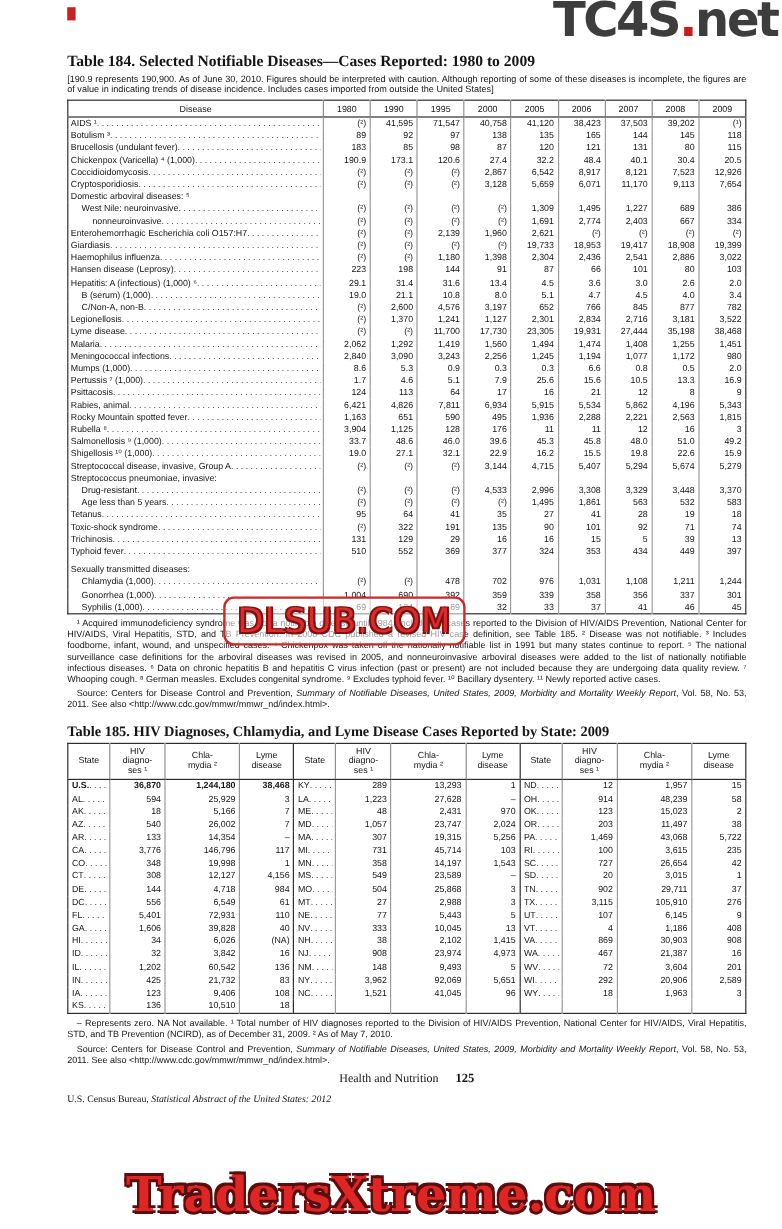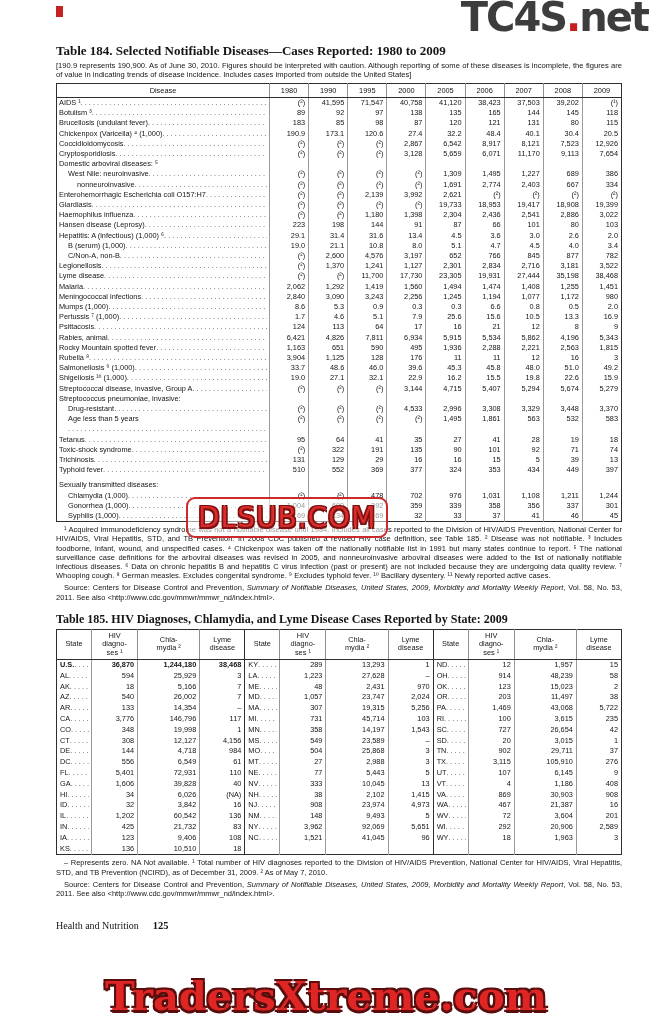--- a/index.html
+++ b/index.html
@@ -27,21 +27,21 @@
   .t185 .gb{border-left:1px solid #2e2e2e !important;}
   .dl{display:flex;}
   .lbl{white-space:nowrap;}
   .dots{flex:1;overflow:hidden;white-space:nowrap;color:#3a3a3a;}
   .dots::after{content:" . . . . . . . . . . . . . . . . . . . . . . . . . . . . . . . . . . . . . . . . . . . . . . . . . . . . . . . . . .";}
   tr.gap td{padding-top:5px;}
   .b{font-weight:bold;}
   .fn{font-family:"Liberation Sans","DejaVu Sans",sans-serif;font-size:7.5px;line-height:9.2px;
       text-align:justify;text-indent:8px;margin:3px 0 0 0;}
   .gap-lg{height:10px;}
-  .foot-line{margin-top:22px;text-align:left;font-size:10px;}
+  .foot-line{margin-top:6px;text-align:center;font-size:10px;}
   .foot-page{font-weight:bold;margin-left:14px;font-size:10.5px;}
   .credit{margin-top:6px;font-size:8.2px;}
   
   .wm{position:absolute;pointer-events:none;white-space:nowrap;}
   .wm-tc4s{top:-6px;right:4px;font-family:"DejaVu Sans",sans-serif;font-weight:bold;font-size:40px;
            letter-spacing:-2px;color:#3d3d3d;}
   .wm-tc4s .dotred{color:#c41e1e;}
   .wm-dlsub{left:186px;top:497px;font-family:"DejaVu Sans",sans-serif;font-weight:normal;font-size:28px;
             letter-spacing:1px;color:#db2b2b;
             text-shadow:-1.5px -1.5px 0 #7e1111,1.5px -1.5px 0 #7e1111,-1.5px 1.5px 0 #7e1111,1.5px 1.5px 0 #7e1111;
@@ -238,21 +238,21 @@
         <tr>
           <td>
             <div class="dl">
               <span class="lbl">Enterohemorrhagic Escherichia coli O157:H7</span>
               <span class="dots"></span>
             </div>
           </td>
           <td class="num">(²)</td>
           <td class="num">(²)</td>
           <td class="num">2,139</td>
-          <td class="num">3,992</td>
+          <td class="num">1,960</td>
           <td class="num">2,621</td>
           <td class="num">(²)</td>
           <td class="num">(²)</td>
           <td class="num">(²)</td>
           <td class="num">(²)</td>
         </tr>
         <tr>
           <td>
             <div class="dl">
               <span class="lbl">Giardiasis</span>
@@ -603,21 +603,21 @@
           <td class="num">(²)</td>
           <td class="num">4,533</td>
           <td class="num">2,996</td>
           <td class="num">3,308</td>
           <td class="num">3,329</td>
           <td class="num">3,448</td>
           <td class="num">3,370</td>
         </tr>
         <tr>
           <td>
-            <div class="dl" style="padding-left: 9px; flex-direction: column;">
+            <div class="dl" style="padding-left: 9px;">
               <span class="lbl">Age less than 5 years</span>
               <span class="dots"></span>
             </div>
           </td>
           <td class="num">(²)</td>
           <td class="num">(²)</td>
           <td class="num">(²)</td>
           <td class="num">(²)</td>
           <td class="num">1,495</td>
           <td class="num">1,861</td>
@@ -1328,17 +1328,18 @@
         </tr>
       </tbody>
   </table>
 
   <p class="fn">– Represents zero. NA Not available. ¹ Total number of HIV diagnoses reported to the Division of HIV/AIDS Prevention, National Center for HIV/AIDS, Viral Hepatitis, STD, and TB Prevention (NCIRD), as of December 31, 2009. ² As of May 7, 2010.</p>
   <p class="fn"><span>Source: Centers for Disease Control and Prevention, </span><i>Summary of Notifiable Diseases, United States, 2009, Morbidity and Mortality Weekly Report</i><span>, Vol. 58, No. 53, 2011. See also &lt;http://www.cdc.gov/mmwr/mmwr_nd/index.html&gt;.</span></p>
 
   <div class="foot-line">
     <span>Health and Nutrition</span><span class="foot-page">125</span>
   </div>
+  <div class="credit"><span>U.S. Census Bureau, </span><i>Statistical Abstract of the United States: 2012</i></div>
 
   <div class="wm wm-dlsub">DLSUB.COM</div>
   <div class="wm wm-traders">TradersXtreme.com</div>
 
 </div>
 
 </body></html>

